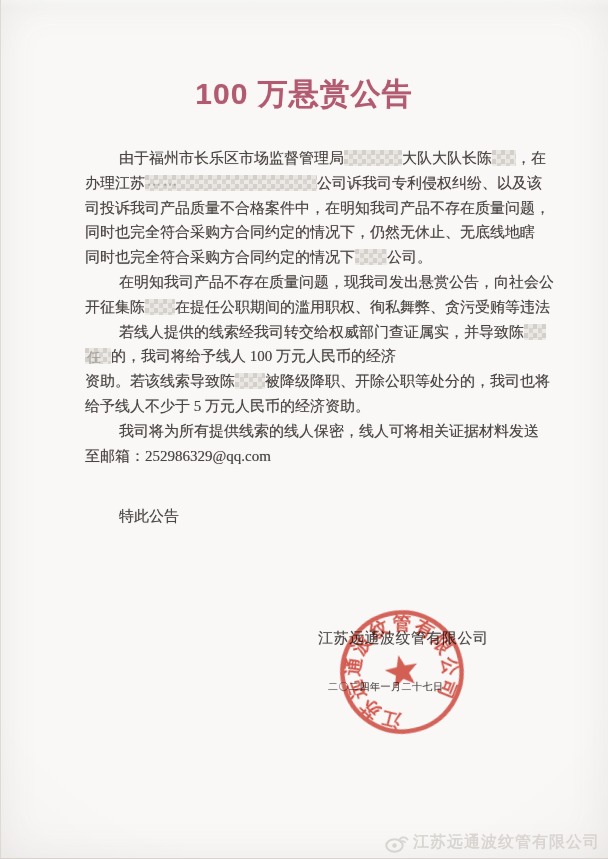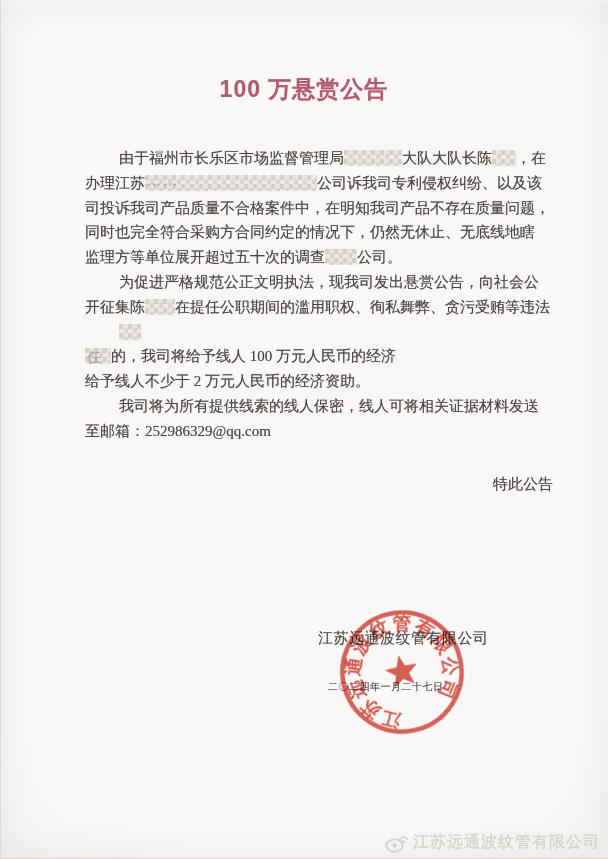--- a/index.html
+++ b/index.html
@@ -7,33 +7,33 @@
        font-family:"Liberation Serif","DejaVu Serif",serif;}
   .page{position:relative;width:608px;height:859px;
         background:
           radial-gradient(ellipse 120% 100% at 50% 45%, rgba(255,255,255,.55) 55%, rgba(0,0,0,0) 80%),
           linear-gradient(180deg,#fafaf8 0,#f2f0ee 8px,#f2f0ee 100%);
         background-color:#f1efec;}
   .page::after{content:"";position:absolute;inset:0;pointer-events:none;
         box-shadow:inset 0 0 40px rgba(120,110,100,.10), inset 0 -1px 0 #dcd9d5, inset 1px 0 0 #e4e1dd;}
   .title{position:absolute;top:74px;left:0;width:100%;text-align:center;
         font-family:"Liberation Sans","DejaVu Sans",sans-serif;
-        font-weight:bold;font-size:23px;letter-spacing:1px;color:var(--title,#b15a70);
+        font-weight:bold;font-size:30px;letter-spacing:1px;color:var(--title,#b15a70);
         text-shadow:0 0 1px rgba(177,90,112,.45);}
   .doc{position:absolute;left:85px;top:146px;width:468px;
         font-size:15px;line-height:24.8px;color:var(--ink,#4b4643);
         text-shadow:0 0 .7px rgba(75,70,67,.55);}
   .line{white-space:nowrap;height:24.8px;font-family:Liberation Serif, serif;}
   .line.indent{padding-left:34px;}
   .mosaic{display:inline-block;height:16px;vertical-align:-3px;border-radius:1px;
         background:conic-gradient(#e9e6e2 25%, #d8d4d0 0 50%, #eceae6 0 75%, #d3cfcb 0);
         background-size:9px 9px;position:relative;overflow:hidden;}
   .mosaic i{font-style:normal;position:absolute;left:2px;top:-2px;
         font-size:14px;color:#7e7974;opacity:.55;letter-spacing:2px;}
-  .signoff{margin-top:28px;padding-left:34px;text-align:right;}
+  .signoff{margin-top:36px;padding-left:34px;}
   .sig-company{position:absolute;left:318px;top:629px;font-size:15px;
         letter-spacing:.5px;color:#4e4a47;text-shadow:0 0 .7px rgba(78,74,71,.5);}
   .sig-date{position:absolute;left:328px;top:680px;font-size:10px;
         letter-spacing:.5px;color:#4e4a47;text-shadow:0 0 .7px rgba(78,74,71,.5);}
   .stamp{position:absolute;left:338px;top:608px;width:128px;height:128px;
         transform:rotate(-12deg);opacity:.84;mix-blend-mode:multiply;
         filter:blur(.35px) saturate(1.05);}
   .stamp text{font-family:"Liberation Serif","DejaVu Serif",serif;font-weight:bold;}
   .watermark{position:absolute;right:8px;bottom:6px;display:flex;align-items:center;gap:4px;
         color:var(--wm,#dbd8d4);font-family:"Liberation Sans","DejaVu Sans",sans-serif;
@@ -46,26 +46,27 @@
 
 <div class="page">
 
   <div class="title">100 万悬赏公告</div>
 
   <div class="doc" id="body-lines">
       <div class="line indent"><span>由于福州市长乐区市场监督管理局</span><span class="mosaic" style="width: 58px;"></span><span>大队大队长陈</span><span class="mosaic" style="width: 24px;"></span><span>，在</span></div>
       <div class="line"><span>办理江苏</span><span class="mosaic" style="width: 172px;"><i>⋯⋯</i></span><span>公司诉我司专利侵权纠纷、以及该</span></div>
       <div class="line"><span>司投诉我司产品质量不合格案件中，在明知我司产品不存在质量问题，</span></div>
       <div class="line"><span>同时也完全符合采购方合同约定的情况下，仍然无休止、无底线地瞎</span></div>
-      <div class="line"><span>监理方等单位展开超过五十次的调查</span><span class="mosaic" style="width: 32px;"></span><span>公司。</span></div>
-      <div class="line indent"><span>为促进严格规范公正文明执法，现我司发出悬赏公告，向社会公</span></div>
+      <div class="line"><span>同时也完全符合采购方合同约定的情况下</span><span class="mosaic" style="width: 32px;"></span><span>公司。</span></div>
+      <div class="line indent"><span>在明知我司产品不存在质量问题，现我司发出悬赏公告，向社会公</span></div>
       <div class="line"><span>开征集陈</span><span class="mosaic" style="width: 30px;"></span><span>在提任公职期间的滥用职权、徇私舞弊、贪污受贿等违法</span></div>
-      <div class="line indent"><span class="mosaic" style="width: 22px;"></span></div>
+      <div class="line indent"><span>若线人提供的线索经我司转交给权威部门查证属实，并导致陈</span><span class="mosaic" style="width: 22px;"></span></div>
       <div class="line"><span class="mosaic" style="width: 26px;"><i>任</i></span><span>的，我司将给予线人 100 万元人民币的经济</span></div>
-      <div class="line"><span>给予线人不少于 2 万元人民币的经济资助。</span></div>
+      <div class="line"><span>资助。若该线索导致陈</span><span class="mosaic" style="width: 30px;"></span><span>被降级降职、开除公职等处分的，我司也将</span></div>
+      <div class="line"><span>给予线人不少于 5 万元人民币的经济资助。</span></div>
       <div class="line indent"><span>我司将为所有提供线索的线人保密，线人可将相关证据材料发送</span></div>
       <div class="line"><span>至邮箱：252986329@qq.com</span></div>
       <div class="signoff">特此公告</div>
     </div>
 
   <div class="sig-company">江苏远通波纹管有限公司</div>
   <div class="sig-date">二〇二四年一月二十七日</div>
 
   <svg class="stamp" viewBox="0 0 200 200">
     <defs>

